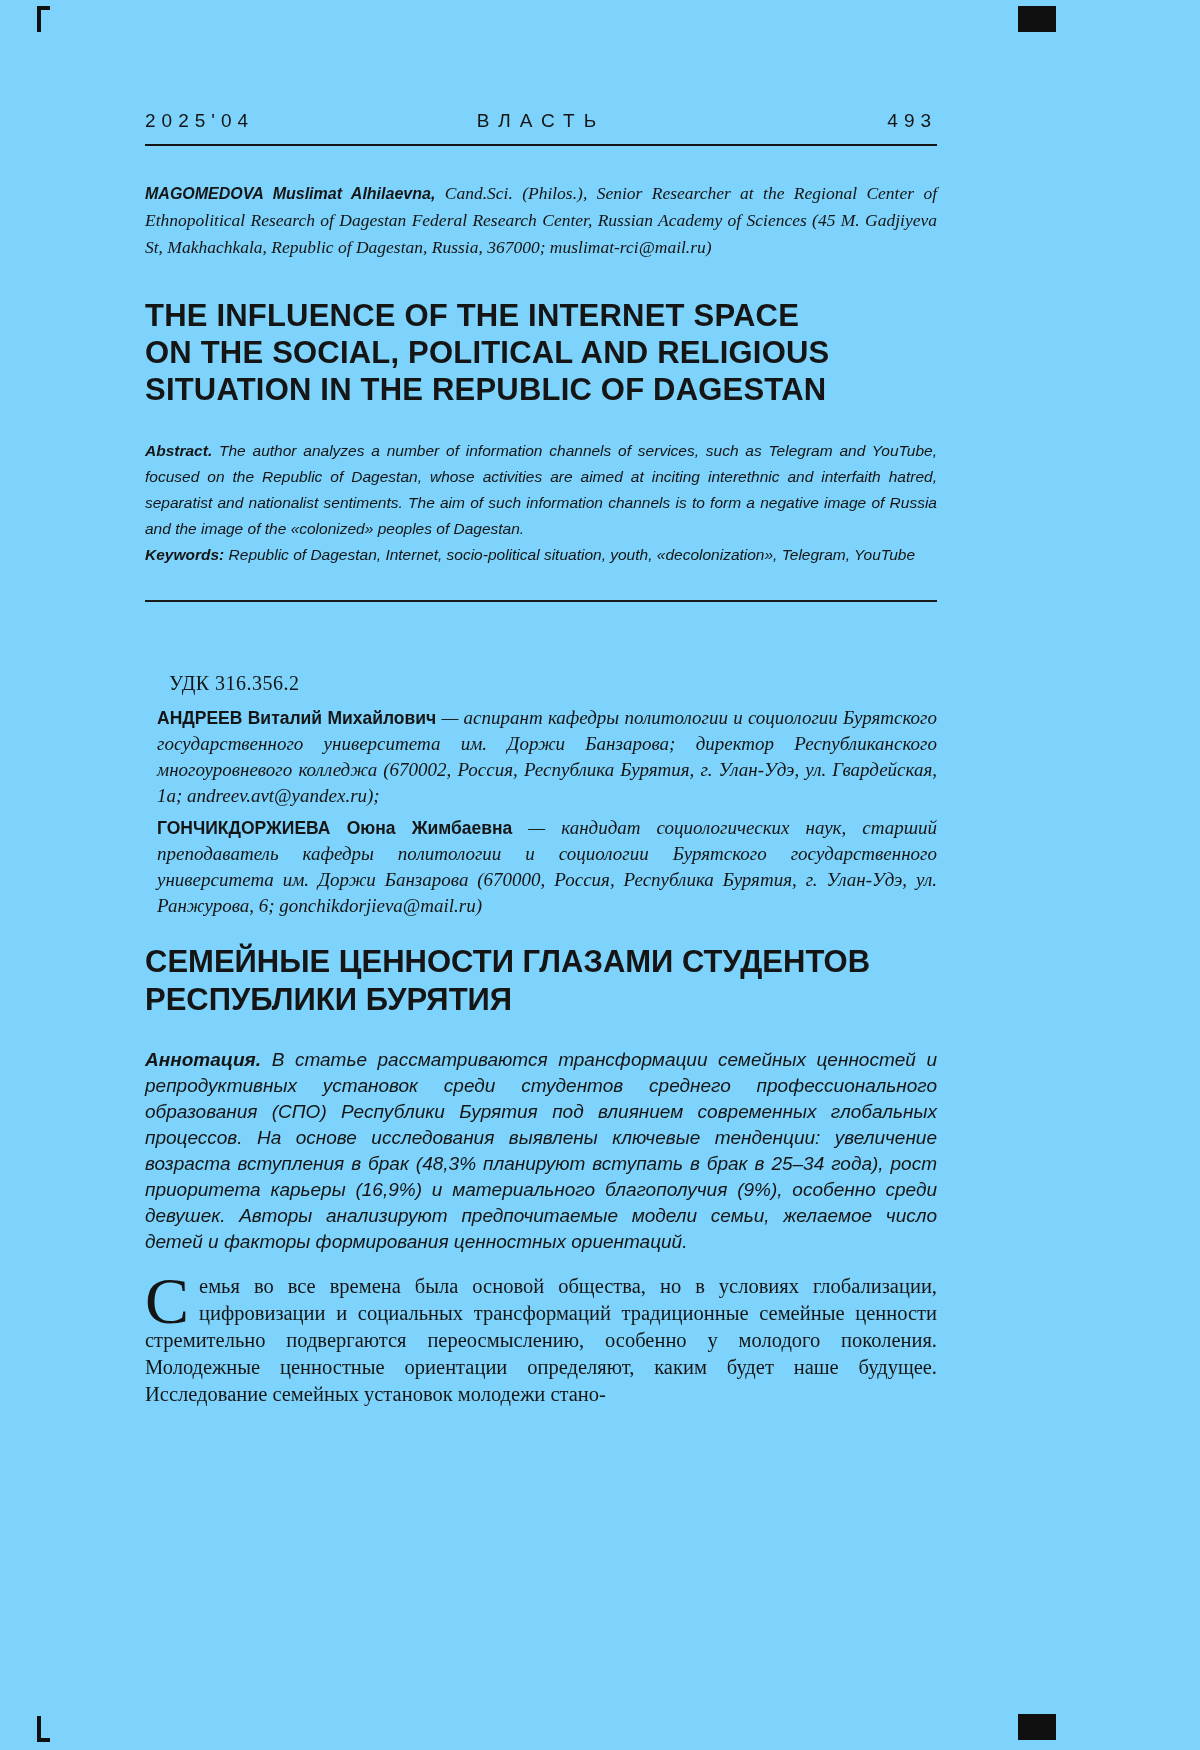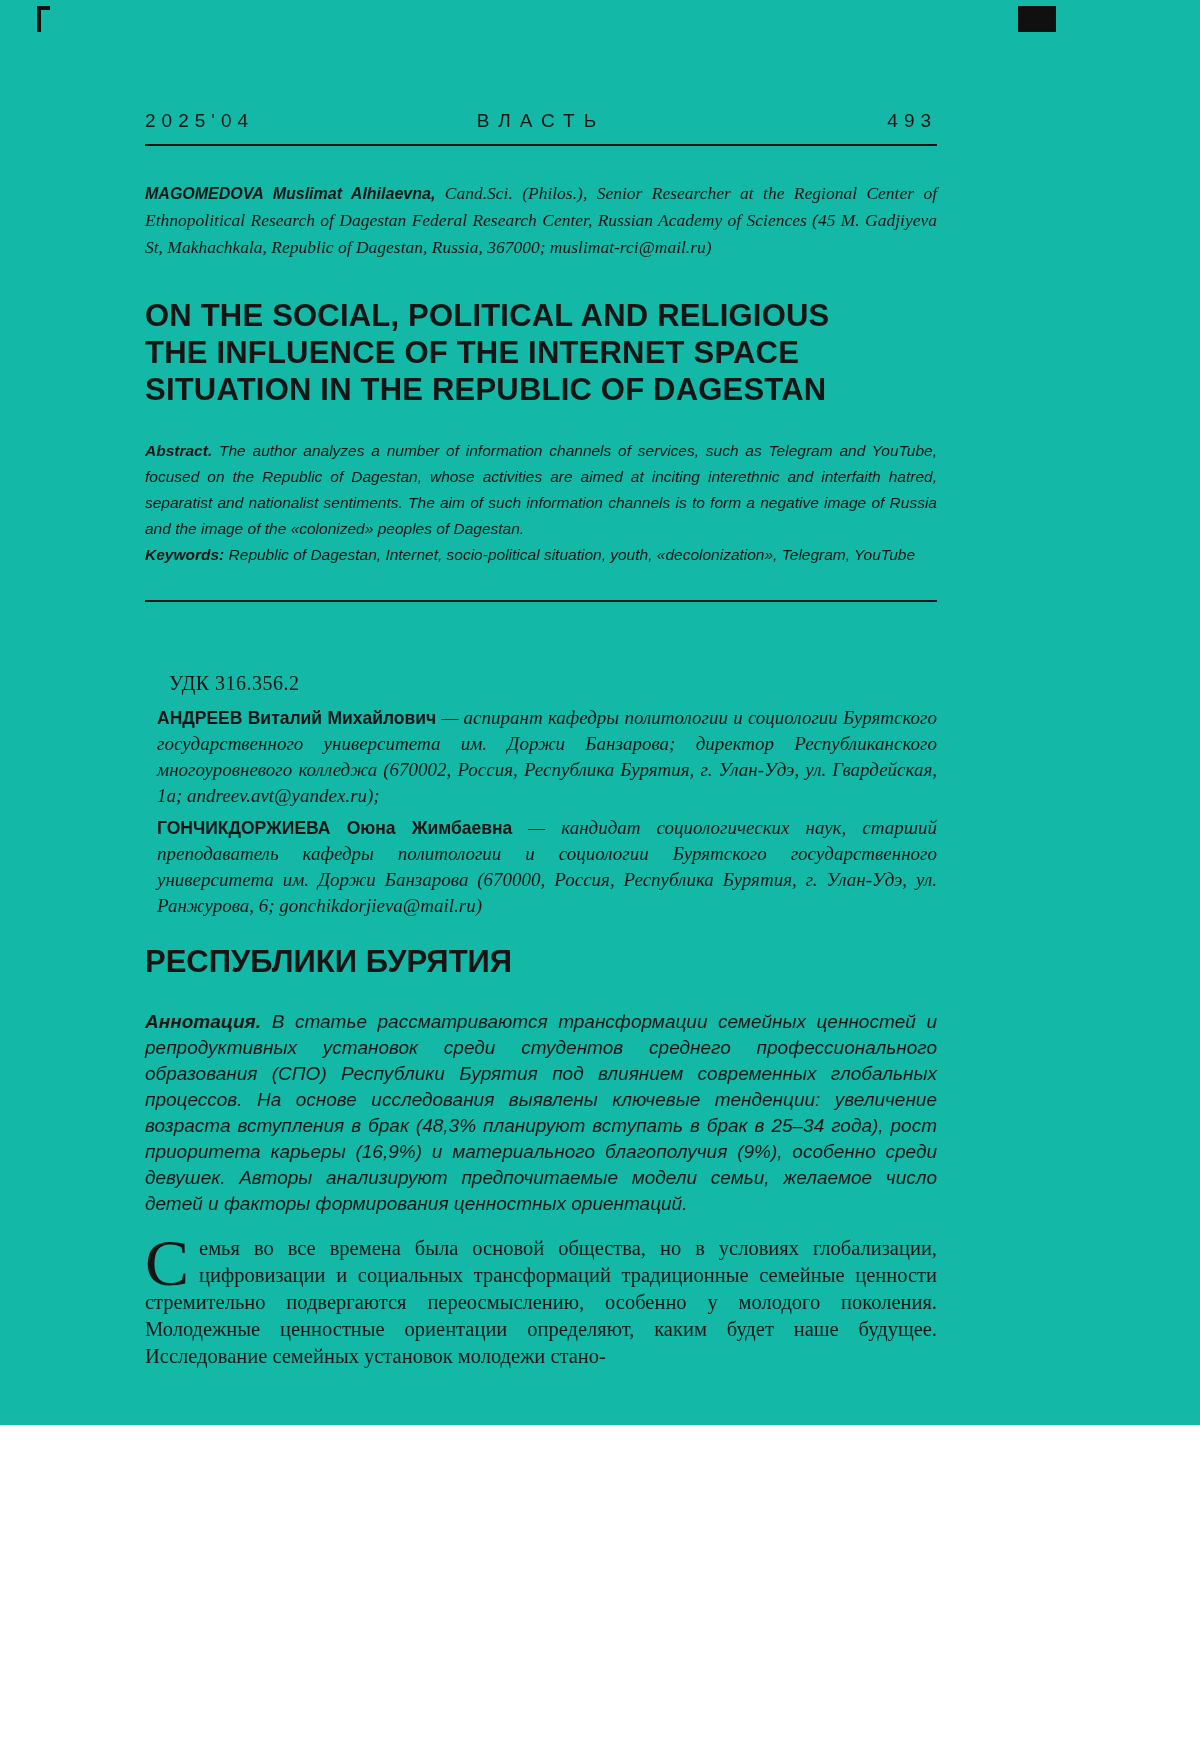--- a/index.html
+++ b/index.html
@@ -1,21 +1,21 @@
 <!DOCTYPE html>
 <html><head>
 <meta charset="utf-8">
 <style>
   * { box-sizing: border-box; margin: 0; padding: 0; }
   body { background: #ffffff; }
   .page {
     position: relative;
     width: 1200px;
-    height: 1425px;
-    background: #14b8a6;
+    height: 1750px;
+    background: #7dd3fc;
     color: #151515;
     font-family: "Liberation Serif", serif;
     overflow: hidden;
   }
   .content { position: absolute; left: 145px; top: 0; width: 792px; }
 
   
   .crop-tl { position: absolute; left: 37px; top: 6px; width: 13px; height: 26px;
              border-left: 4px solid #101010; border-top: 4px solid #101010; }
   .crop-bl { position: absolute; left: 37px; top: 1716px; width: 13px; height: 26px;
@@ -147,22 +147,22 @@
       <span class="h-center">ВЛАСТЬ</span>
       <span class="h-right">493</span>
     </div>
 
     <p class="author-en">
       <span class="author-en-name">MAGOMEDOVA Muslimat Alhilaevna,</span>
       <span>Cand.Sci. (Philos.), Senior Researcher at the Regional Center of Ethnopolitical Research of Dagestan Federal Research Center, Russian Academy of Sciences (45 M. Gadjiyeva St, Makhachkala, Republic of Dagestan, Russia, 367000; muslimat-rci@mail.ru)</span>
     </p>
 
     <div class="title-en">
+      <div>THE INFLUENCE OF THE INTERNET SPACE</div>
       <div>ON THE SOCIAL, POLITICAL AND RELIGIOUS</div>
-      <div>THE INFLUENCE OF THE INTERNET SPACE</div>
       <div>SITUATION IN THE REPUBLIC OF DAGESTAN</div>
     </div>
 
     <p class="abstract">
       <span class="b">Abstract.</span>
       <span>The author analyzes a number of information channels of services, such as Telegram and YouTube, focused on the Republic of Dagestan, whose activities are aimed at inciting interethnic and interfaith hatred, separatist and nationalist sentiments. The aim of such information channels is to form a negative image of Russia and the image of the «colonized» peoples of Dagestan.</span>
     </p>
 
     <p class="abstract keywords-en">
       <span class="b">Keywords:</span>
@@ -177,20 +177,21 @@
       <span class="ru-name">АНДРЕЕВ Виталий Михайлович</span>
       <span>— аспирант кафедры политологии и социологии Бурятского государственного университета им. Доржи Банзарова; директор Республиканского многоуровневого колледжа (670002, Россия, Республика Бурятия, г. Улан-Удэ, ул. Гвардейская, 1а; andreev.avt@yandex.ru);</span>
     </p>
 
     <p class="author-ru">
       <span class="ru-name">ГОНЧИКДОРЖИЕВА Оюна Жимбаевна</span>
       <span>— кандидат социологических наук, старший преподаватель кафедры политологии и социологии Бурятского государственного университета им. Доржи Банзарова (670000, Россия, Республика Бурятия, г. Улан-Удэ, ул. Ранжурова, 6; gonchikdorjieva@mail.ru)</span>
     </p>
 
     <div class="title-ru">
+      <div>СЕМЕЙНЫЕ ЦЕННОСТИ ГЛАЗАМИ СТУДЕНТОВ</div>
       <div>РЕСПУБЛИКИ БУРЯТИЯ</div>
     </div>
 
     <p class="annotation">
       <span class="b">Аннотация.</span>
       <span>В статье рассматриваются трансформации семейных ценностей и репродуктивных установок среди студентов среднего профессионального образования (СПО) Республики Бурятия под влиянием современных глобальных процессов. На основе исследования выявлены ключевые тенденции: увеличение возраста вступления в брак (48,3% планируют вступать в брак в 25–34 года), рост приоритета карьеры (16,9%) и материального благополучия (9%), особенно среди девушек. Авторы анализируют предпочитаемые модели семьи, желаемое число детей и факторы формирования ценностных ориентаций.</span>
     </p>
 
 
     <p class="body-text"><span class="dropcap">С</span><span>емья во все времена была основой общества, но в условиях глобализации, цифровизации и социальных трансформаций традиционные семейные ценности стремительно подвергаются переосмыслению, особенно у молодого поколения. Молодежные ценностные ориентации определяют, каким будет наше будущее. Исследование семейных установок молодежи стано-</span></p>

